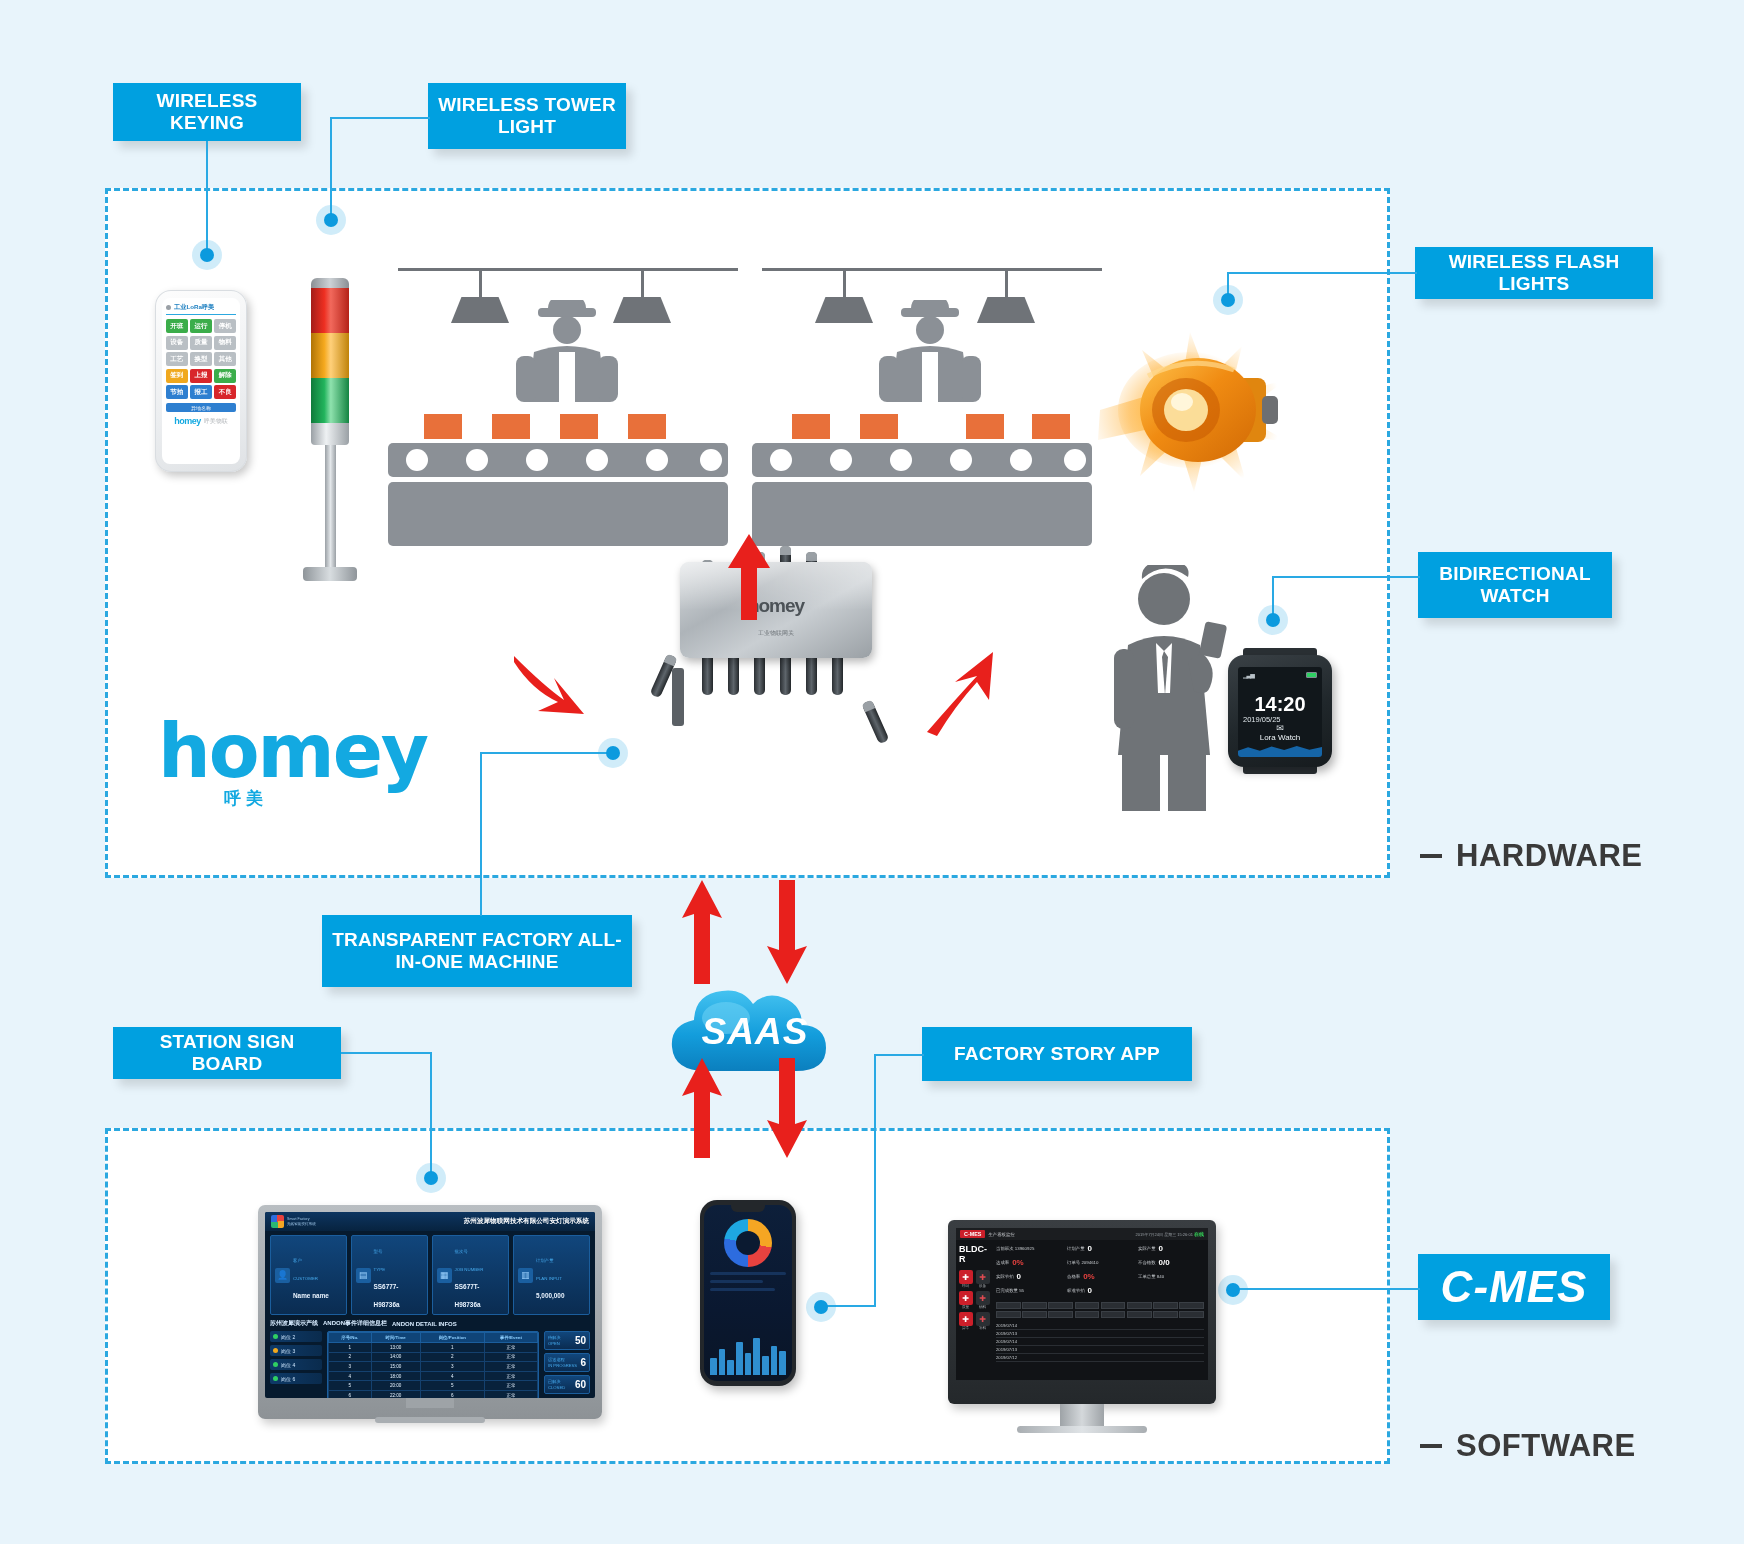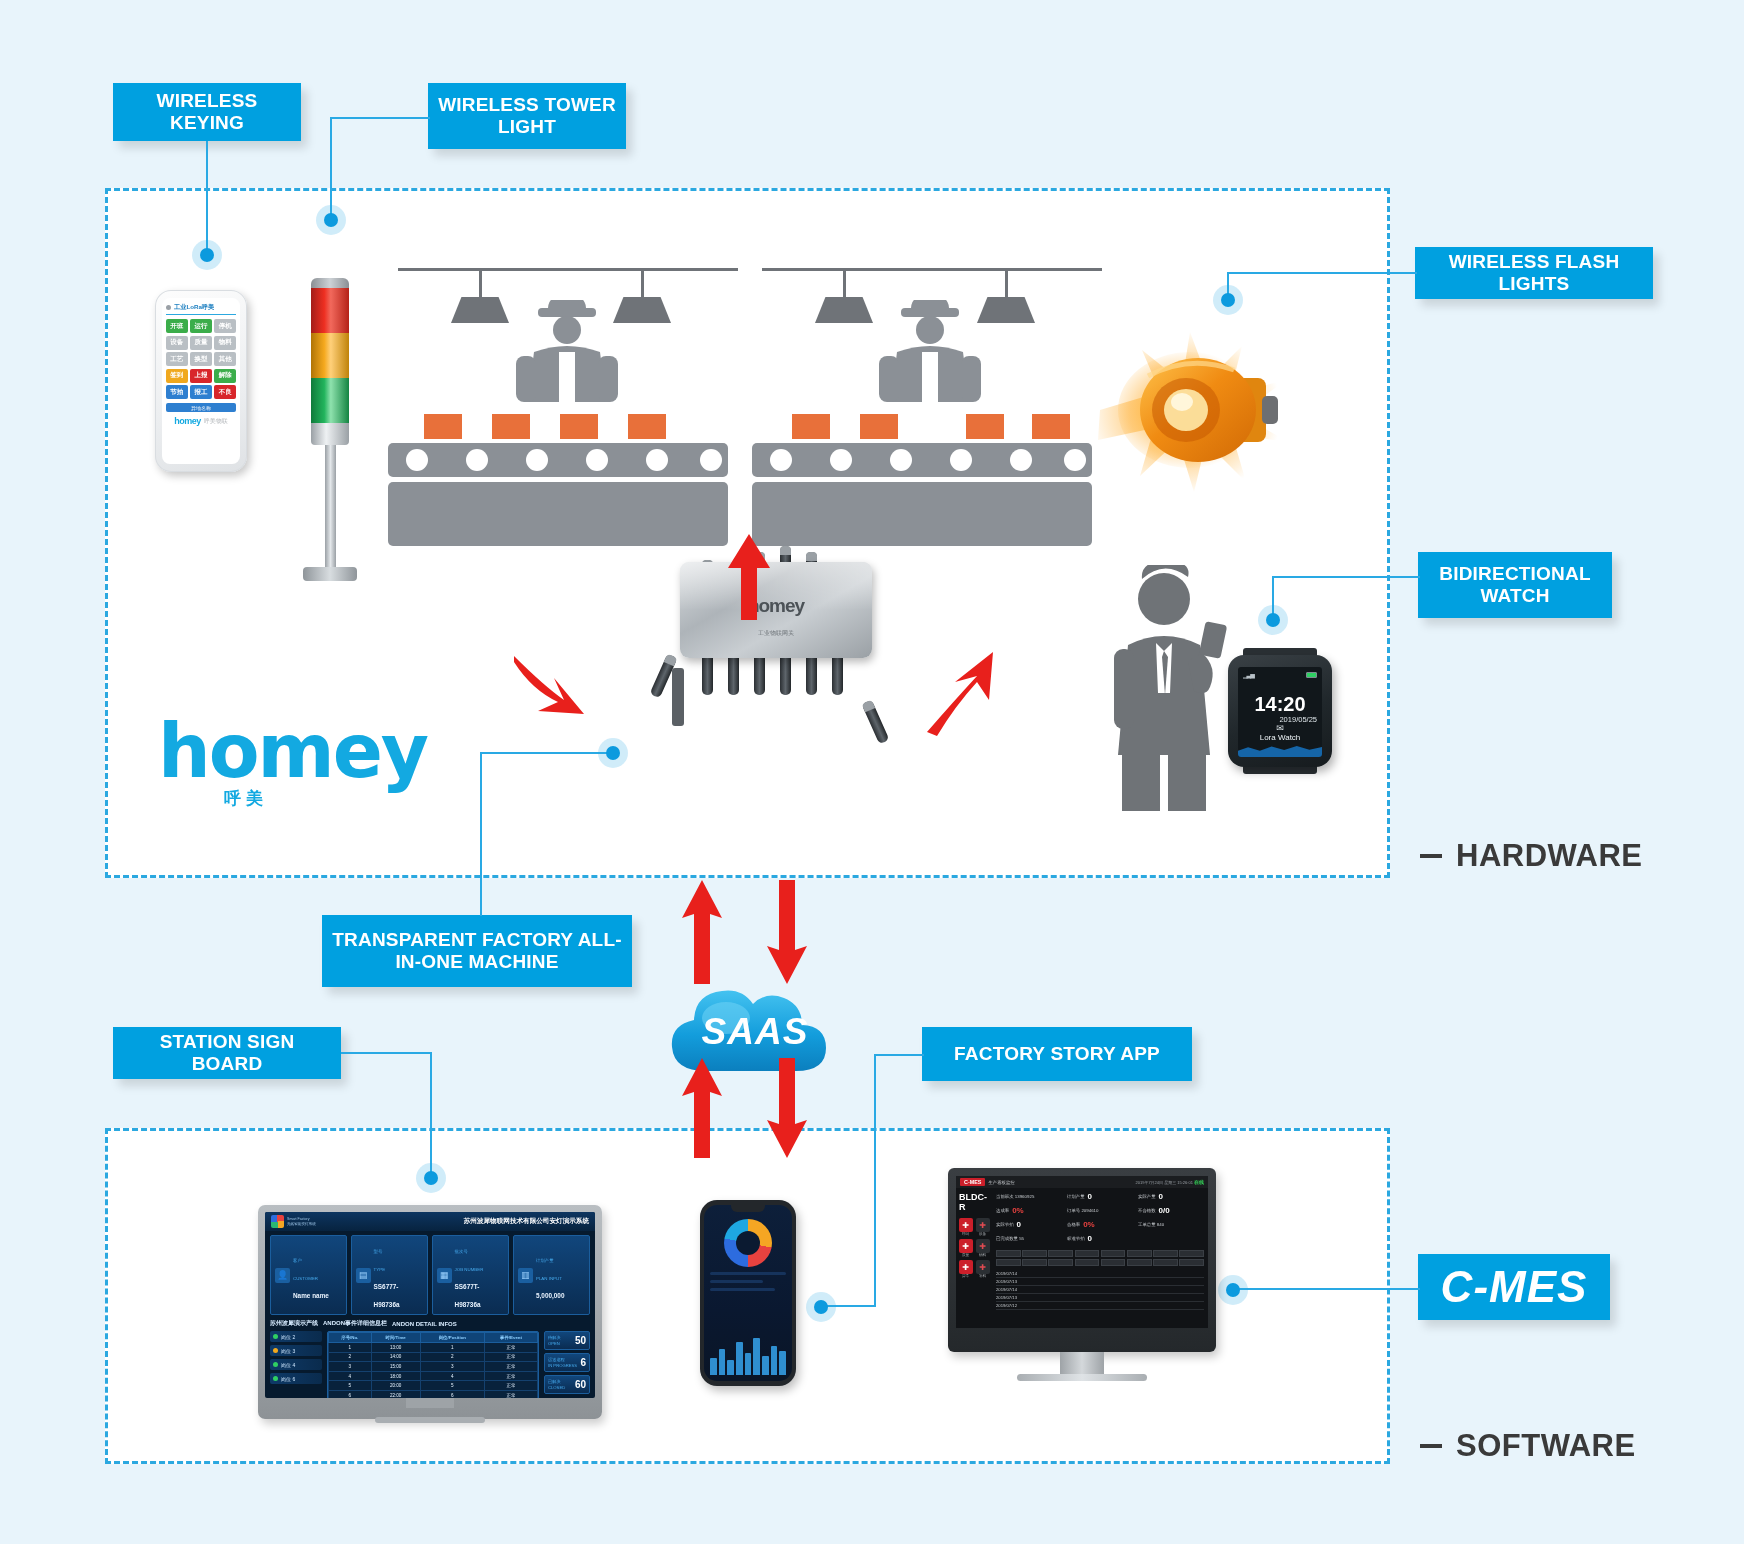--- a/index.html
+++ b/index.html
@@ -298,21 +298,21 @@
   .watch .band.top{ top:-7px; }
   .watch .band.bot{ bottom:-7px; }
   .watch .wscr {
     width:100%;height:100%;background:#11171b;border-radius:3px;
     padding:4px 5px; display:flex; flex-direction:column; position:relative; overflow:hidden;
   }
   .watch .wbar{display:flex;justify-content:space-between;align-items:center;}
   .watch .sig{font-size:6px;color:#b9c2c8;letter-spacing:-1px;}
   .watch .bat{width:11px;height:6px;border:1px solid #7f8b92;border-radius:1px;background:#2fcf63;}
   .watch .time{font-size:20px;color:#fff;font-weight:700;text-align:center;line-height:1.05;margin-top:16px;}
-  .watch .date{font-size:7.5px;color:#dfe6ea;text-align:right;}
+  .watch .date{font-size:7.5px;color:#dfe6ea;text-align:left;}
   .watch .msg{font-size:9px;color:#e6edf1;text-align:center;line-height:1;}
   .watch .name{font-size:8px;color:#eef4f7;text-align:center;}
   .watch .wave{position:absolute;left:0;right:0;bottom:0;height:14px;background:#1565a8;
      clip-path: polygon(0% 55%, 12% 30%, 26% 55%, 40% 25%, 55% 50%, 70% 22%, 85% 48%, 100% 28%, 100% 100%, 0% 100%);}
 </style>
 </head>
 <body>
 
 <div id="stage">
 
@@ -773,21 +773,21 @@
             <i style="height: 52%;"></i>
             <i style="height: 88%;"></i>
             <i style="height: 46%;"></i>
             <i style="height: 70%;"></i>
             <i style="height: 58%;"></i>
           </div>
       </div>
     </div>
   </div>
 
-  <div class="imac" style="left:948px; top:1168px;">
+  <div class="imac" style="left:948px; top:1220px;">
     <div class="bezel">
       <div class="scr" style="width:252px; height:152px;">
         <div class="mes-top">
           <div class="mes-brand">
             <span class="tag">C-MES</span>
             <span class="cn">生产看板监控</span>
           </div>
           <div class="mes-meta">
             <span>2019年7月24日 星期三 15:26:01</span>
             <span class="on">在线</span>

